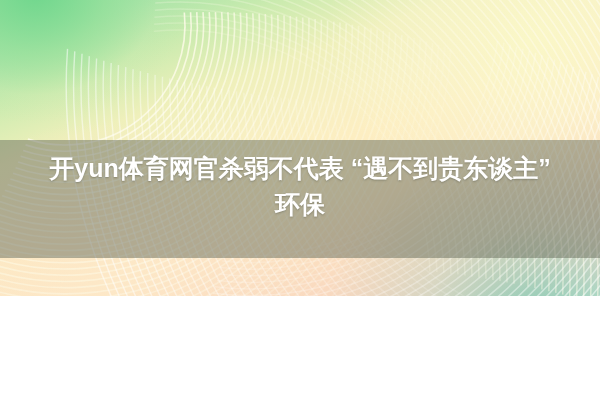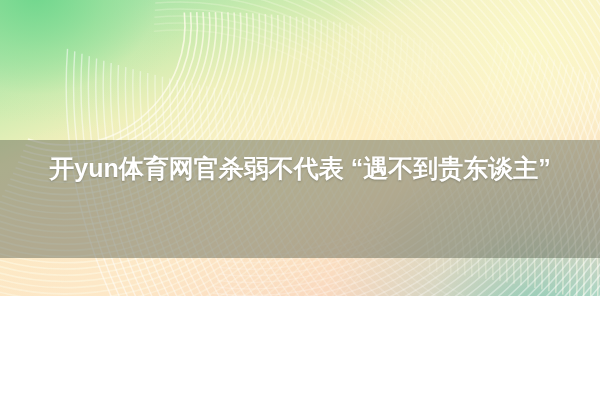--- a/index.html
+++ b/index.html
@@ -327,15 +327,16 @@
           <path d="M 498.18 551.53 A 506.40000000000003 506.40000000000003 0 0 1 114.78 25.38" opacity="0.959"></path>
           <path d="M 494.48 558.23 A 513.8 513.8 0 0 1 107.54 22.91" opacity="0.979"></path>
         </g>
     </svg>
   </div>
 
   <div id="overlay-band"></div>
 
   <div id="headline">
     <span class="hl-line">开yun体育网官杀弱不代表 “遇不到贵东谈主”</span>
+    <span class="hl-line">环保</span>
   </div>
 
 </div>
 
 </body></html>

